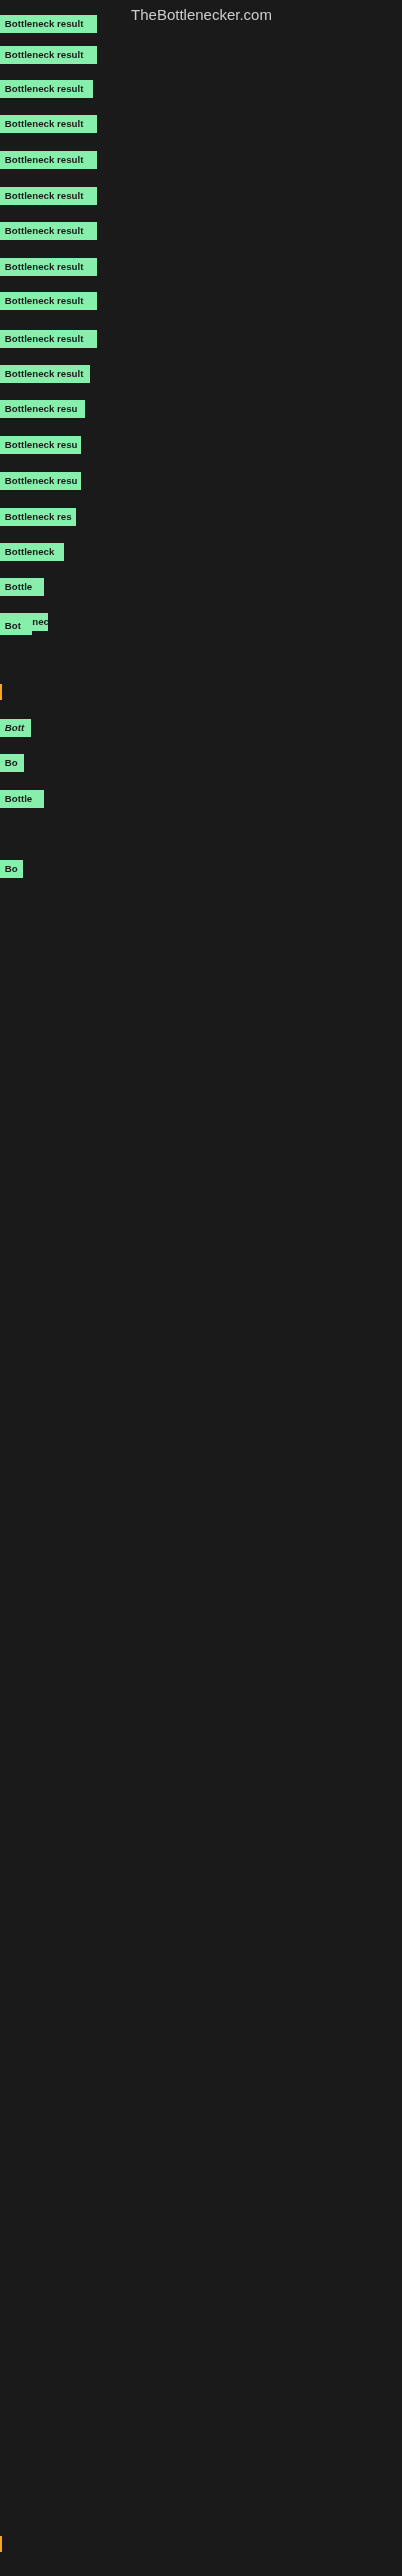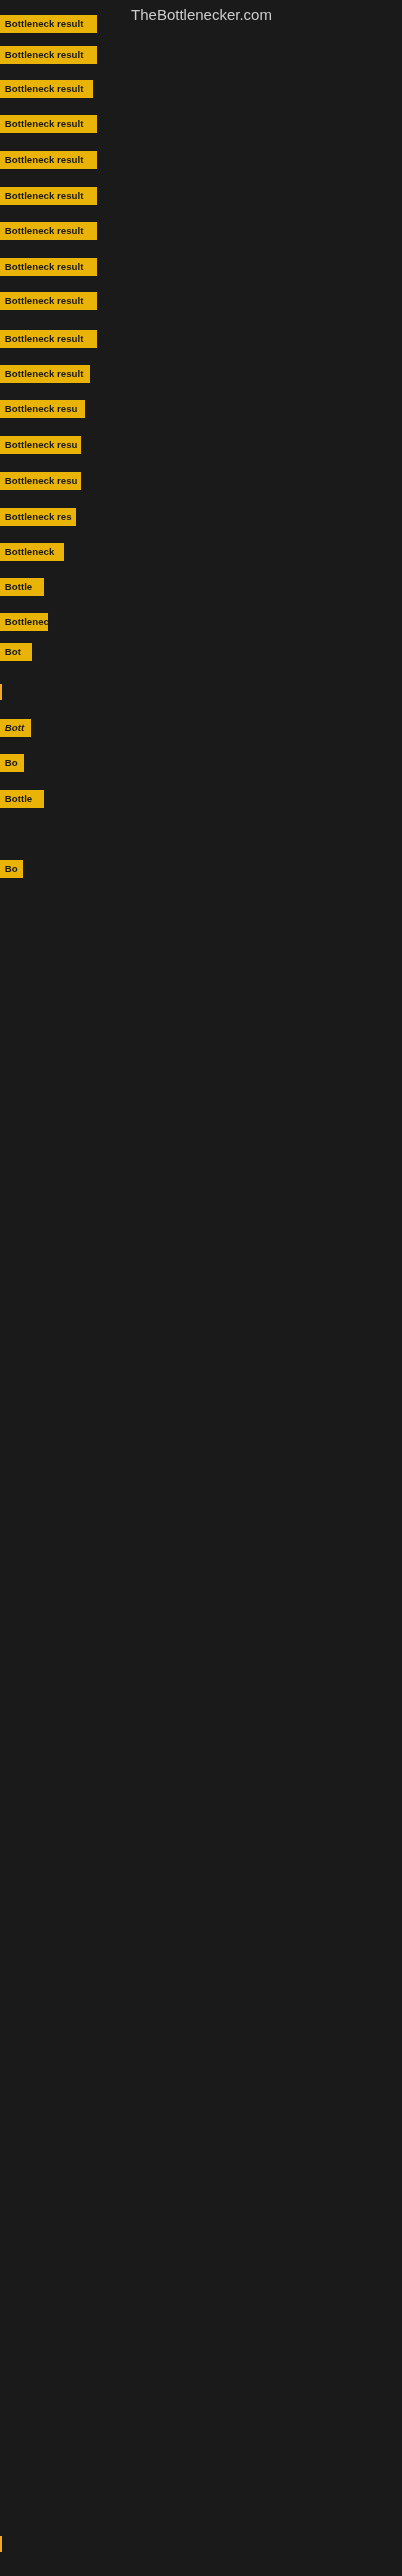--- a/index.html
+++ b/index.html
@@ -19,21 +19,21 @@
       top: 6.4px;
       left: 50%;
       transform: translateX(-50%);
       color: #cccccc;
       font-size: 15px;
       white-space: nowrap;
     }
     .bottleneck-badge {
       position: absolute;
       left: 0;
-      background-color: #eab308;
+      background-color: #86efac;
       color: #1a1a1a;
       font-size: 9.7px;
       font-weight: bold;
       padding: 2.4px 4.8px;
       white-space: nowrap;
       overflow: hidden;
       line-height: 1.4;
     }
     .vertical-bar {
       position: absolute;
@@ -58,20 +58,20 @@
 <div class="bottleneck-badge" style="top: 292px; max-width: 97px; width: 97px;">Bottleneck result</div>
 <div class="bottleneck-badge" style="top: 330px; max-width: 97px; width: 97px;">Bottleneck result</div>
 <div class="bottleneck-badge" style="top: 365px; max-width: 90px; width: 90px;">Bottleneck result</div>
 <div class="bottleneck-badge" style="top: 400px; max-width: 85px; width: 85px;">Bottleneck resu</div>
 <div class="bottleneck-badge" style="top: 436px; max-width: 81px; width: 81px;">Bottleneck resu</div>
 <div class="bottleneck-badge" style="top: 472px; max-width: 81px; width: 81px;">Bottleneck resu</div>
 <div class="bottleneck-badge" style="top: 508px; max-width: 76px; width: 88px;">Bottleneck res</div>
 <div class="bottleneck-badge" style="top: 543px; max-width: 64px; width: 71px;">Bottleneck</div>
 <div class="bottleneck-badge" style="top: 578px; max-width: 44px; width: 44px;">Bottle</div>
 <div class="bottleneck-badge" style="top: 613px; max-width: 58px; width: 48px;">Bottlenec</div>
-<div class="bottleneck-badge" style="top: 643px; max-width: 32px; width: 32px;">Bot</div>
+<div class="bottleneck-badge" style="top: 617px; max-width: 32px; width: 32px;">Bot</div>
 <div class="vertical-bar" style="top: 684px; height: 16px;"></div>
 <div class="bottleneck-badge" style="top: 719px; max-width: 31px; width: 31px; font-style: italic;">Bott</div>
 <div class="bottleneck-badge" style="top: 754px; max-width: 24px; width: 24px;">Bo</div>
 <div class="bottleneck-badge" style="top: 790px; max-width: 44px; width: 44px;">Bottle</div>
 <div class="bottleneck-badge" style="top: 860px; max-width: 22.5px; width: 22.5px;">Bo</div>
 <div class="vertical-bar" style="top: 2536px; height: 16px;"></div>
 
 
 </body></html>

